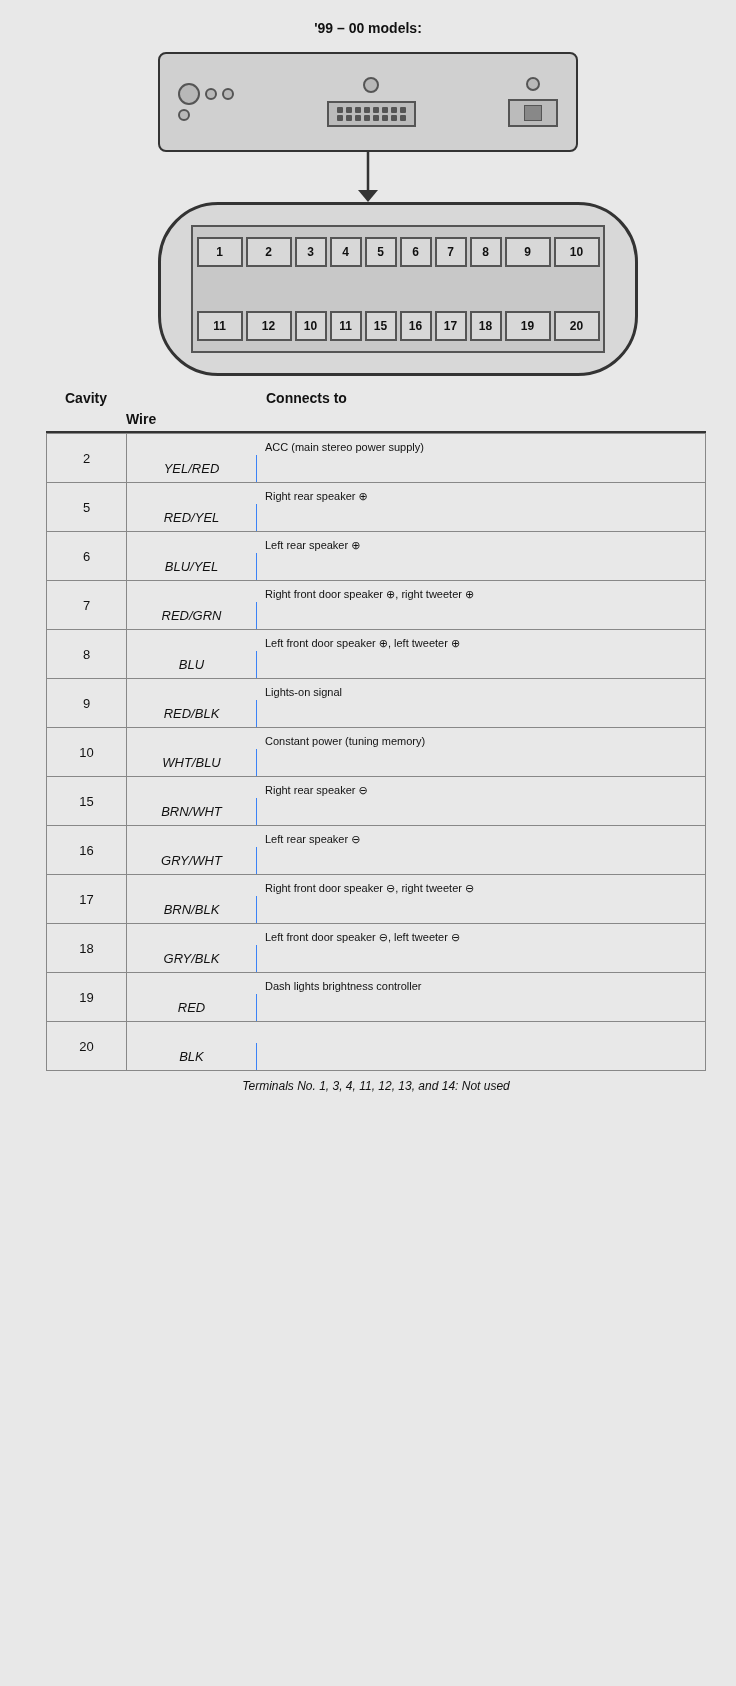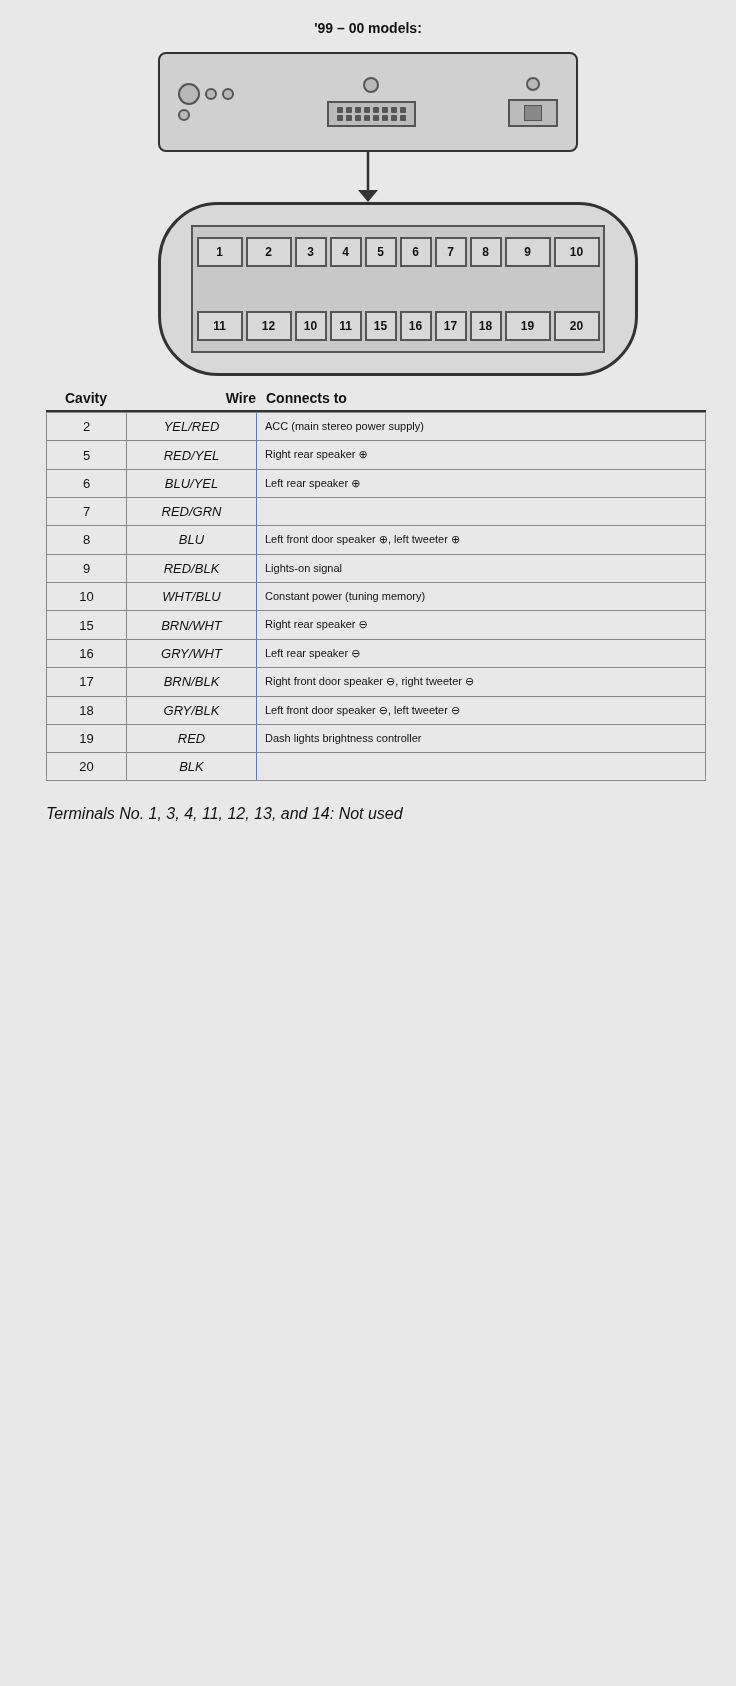--- a/index.html
+++ b/index.html
@@ -176,21 +176,21 @@
 
     .table-header-row {
       display: flex;
       padding: 4px 0;
       border-bottom: 2px solid #333;
       font-weight: bold;
       font-size: 14px;
     }
 
     .col-cavity { width: 80px; text-align: center; }
-    .col-wire { width: 130px; text-align: right; }
+    .col-wire { width: 130px; text-align: left; margin-top: 21px; }
     .col-connects { flex: 1; padding-left: 10px; }
 
     .table-row {
       display: flex;
       border-bottom: 1px solid #888;
       align-items: stretch;
     }
 
     .table-row .col-cavity {
       border-right: 1px solid #888;
@@ -216,23 +216,24 @@
       font-size: 11px;
       line-height: 1.4;
     }
 
     .table-outer-border {
       border: 1px solid #888;
       border-bottom: none;
     }
 
     .table-footer {
-      margin-top: 24px;
-      font-size: 16px;
+      margin-top: 8px;
+      font-size: 12px;
       font-style: italic;
+      text-align: center;
     }
   </style>
 </head>
 <body>
 
 <div class="page-title">'99 – 00 models:</div>
 
 <div class="radio-unit-container">
   <div class="radio-unit">
     <div class="radio-box">
@@ -342,20 +343,21 @@
         <div class="col-connects">Right rear speaker ⊕</div>
       </div>
       <div class="table-row">
         <div class="col-cavity">6</div>
         <div class="col-wire">BLU/YEL</div>
         <div class="col-connects">Left rear speaker ⊕</div>
       </div>
       <div class="table-row">
         <div class="col-cavity">7</div>
         <div class="col-wire">RED/GRN</div>
+        <div class="col-connects">Right front door speaker ⊕, right tweeter ⊕</div>
       </div>
       <div class="table-row">
         <div class="col-cavity">8</div>
         <div class="col-wire">BLU</div>
         <div class="col-connects">Left front door speaker ⊕, left tweeter ⊕</div>
       </div>
       <div class="table-row">
         <div class="col-cavity">9</div>
         <div class="col-wire">RED/BLK</div>
         <div class="col-connects">Lights-on signal</div>

